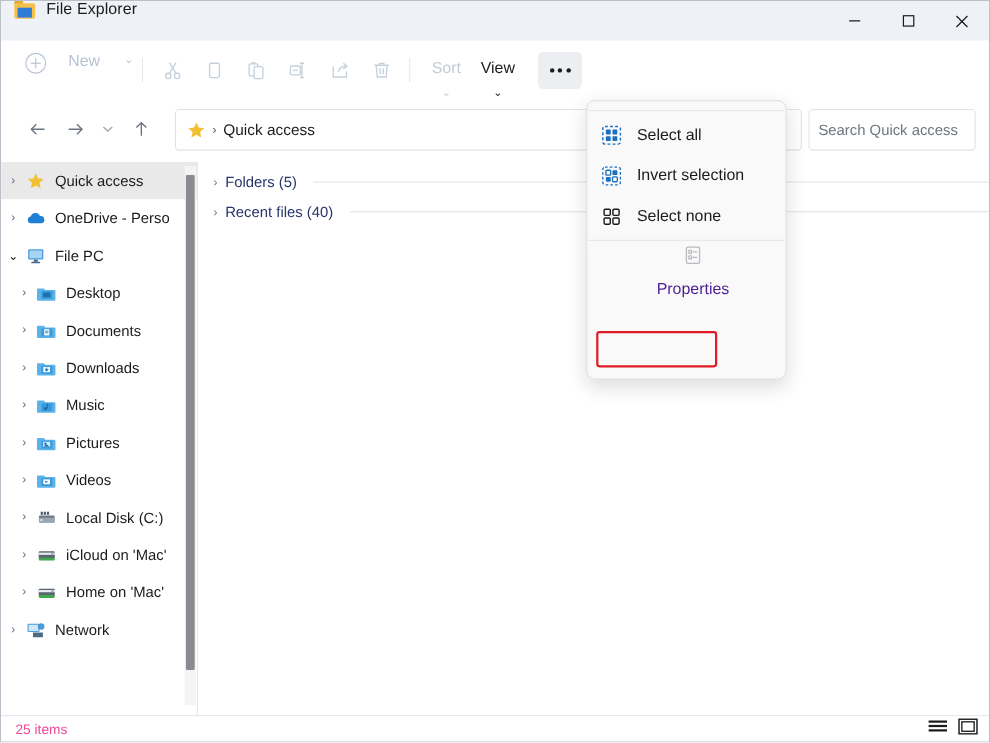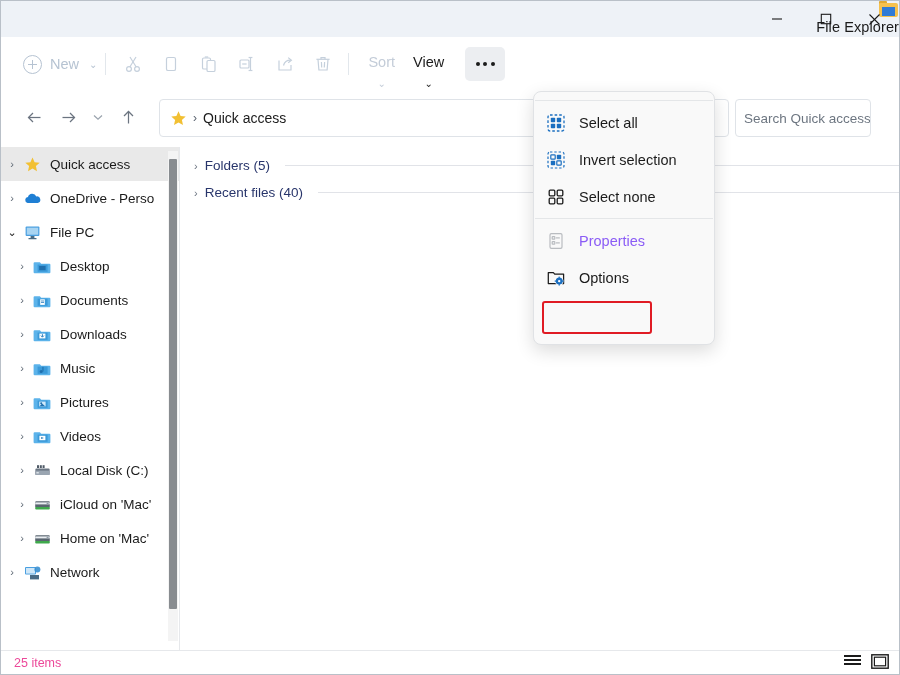--- a/index.html
+++ b/index.html
@@ -14,21 +14,21 @@
     width: 900px; height: 675px;
     border: 1px solid #b9c0c8;
     background: #ffffff;
     overflow: hidden;
   }
 
   
   .titlebar {
     position: absolute; left: 0; top: 0; width: 898px; height: 36px;
     background: #eef2f7;
-    display: flex; align-items: flex-end; flex-direction: column;
+    display: flex; align-items: flex-start;
   }
   .title-icon {
     margin-left: 12px; width: 20px; height: 18px; position: relative;
   }
   .title-icon .f-back {
     position: absolute; left: 0; top: 2px; width: 19px; height: 14px;
     background: #f5c14e; border-radius: 1px 2px 2px 2px;
   }
   .title-icon .f-tab {
     position: absolute; left: 0; top: 0px; width: 8px; height: 3px;
@@ -49,21 +49,21 @@
     color: #1b1b1b;
   }
   .win-btn svg { display: block; }
 
   
   .cmdbar {
     position: absolute; left: 0; top: 36px; width: 898px; height: 54px;
     background: #ffffff; display: flex; align-items: center;
   }
   .cmd-new {
-    display: flex; align-items: center; height: 32px; margin-left: 22px; gap: 8px;
+    display: flex; height: 32px; margin-left: 22px; gap: 20px;
     color: #b6c3d2;
   }
   .cmd-new .plus {
     width: 19px; height: 19px; border: 1.4px solid #b6c3d2; border-radius: 50%;
     position: relative;
   }
   .cmd-new .plus::before, .cmd-new .plus::after {
     content: ""; position: absolute; background: #b6c3d2;
   }
   .cmd-new .plus::before { left: 4px; top: 8px; width: 9px; height: 1.4px; }
@@ -110,21 +110,21 @@
   .addressbar {
     position: absolute; left: 158px; top: 98px; width: 570px; height: 38px;
     border: 1px solid #dfe3e8; border-radius: 4px; background: #fff;
     display: flex; align-items: center; padding-left: 10px; gap: 6px;
   }
   .star { width: 17px; height: 17px; position: relative; }
   .crumb-sep { color: #5b6470; font-size: 12px; }
   .crumb-text { font-size: 14px; color: #1b1b1b; }
 
   .searchbox {
-    position: absolute; left: 734px; top: 98px; width: 136px; height: 38px;
+    position: absolute; left: 734px; top: 98px; width: 152px; height: 38px;
     border: 1px solid #dfe3e8; border-radius: 4px; background: #fff;
     display: flex; align-items: center; padding-left: 8px; overflow: hidden;
   }
   .searchbox .sph { font-size: 13.5px; color: #6d7681; white-space: nowrap; }
 
   
   .sidebar {
     position: absolute; left: 0; top: 146px; width: 178px; height: 503px;
     background: #ffffff; overflow: hidden;
   }
@@ -182,21 +182,21 @@
   .menu {
     position: absolute; left: 532px; top: 90px; width: 182px; height: 254px;
     background: #f9f9f9; border: 1px solid #e0e2e5; border-radius: 8px;
     box-shadow: 0 6px 18px rgba(0,0,0,.14);
     padding: 5px 0;
   }
   .menu-item {
     height: 37px; display: flex; align-items: center; padding-left: 12px; gap: 13px;
     font-size: 14.5px; color: #1b1b1b; position: relative;
   }
-  .menu-item.disabled { color: #8b5cf6; }
+  .menu-item.disabled { color: #4c1d95; flex-direction: column; }
   .menu-icon { width: 20px; height: 20px; flex: none; position: relative; }
   .menu-sep { height: 1px; background: #e4e6e8; margin: 3px 1px; }
 
   .red-highlight {
     position: absolute; left: 541px; top: 300px; width: 110px; height: 33px;
     border: 2.5px solid #e01b24; border-radius: 3px; pointer-events: none;
   }
 </style>
 </head>
 <body>
@@ -569,32 +569,17 @@
         <div class="menu-item disabled">
           <span class="menu-icon"><svg width="20" height="20" viewBox="0 0 20 20" fill="none" stroke="#b9bcc0" stroke-width="1.2">
               <rect x="4" y="2.6" width="12" height="14.8" rx="1.4"></rect>
               <rect x="6.2" y="5.6" width="2.6" height="2.6" rx=".5"></rect>
               <line x1="10" y1="6.9" x2="13.8" y2="6.9"></line>
               <rect x="6.2" y="10.6" width="2.6" height="2.6" rx=".5"></rect>
               <line x1="10" y1="11.9" x2="13.8" y2="11.9"></line>
             </svg></span>
           <span>Properties</span>
         </div>
-        <div class="menu-item">
-          <span class="menu-icon"><svg width="20" height="20" viewBox="0 0 20 20">
-              <path d="M2.3 4.6 h5.1 l1.3 1.5 h8.9 v9.4 h-15.3z" fill="none" stroke="#1b1b1b" stroke-width="1.25" stroke-linejoin="round"></path>
-              <circle cx="13.2" cy="13.1" r="4.3" fill="#ffffff"></circle>
-              <circle cx="13.2" cy="13.1" r="3.5" fill="#1b6fc0"></circle>
-              <circle cx="13.2" cy="13.1" r="1.2" fill="#ffffff"></circle>
-              <g fill="#1b6fc0">
-                <rect x="12.6" y="8.6" width="1.2" height="2"></rect>
-                <rect x="12.6" y="15.6" width="1.2" height="2"></rect>
-                <rect x="8.7" y="12.5" width="2" height="1.2"></rect>
-                <rect x="15.7" y="12.5" width="2" height="1.2"></rect>
-              </g>
-            </svg></span>
-          <span>Options</span>
-        </div>
       </div>
   </div>
   <div class="red-highlight"></div>
 
 </div>
 
 </body></html>

